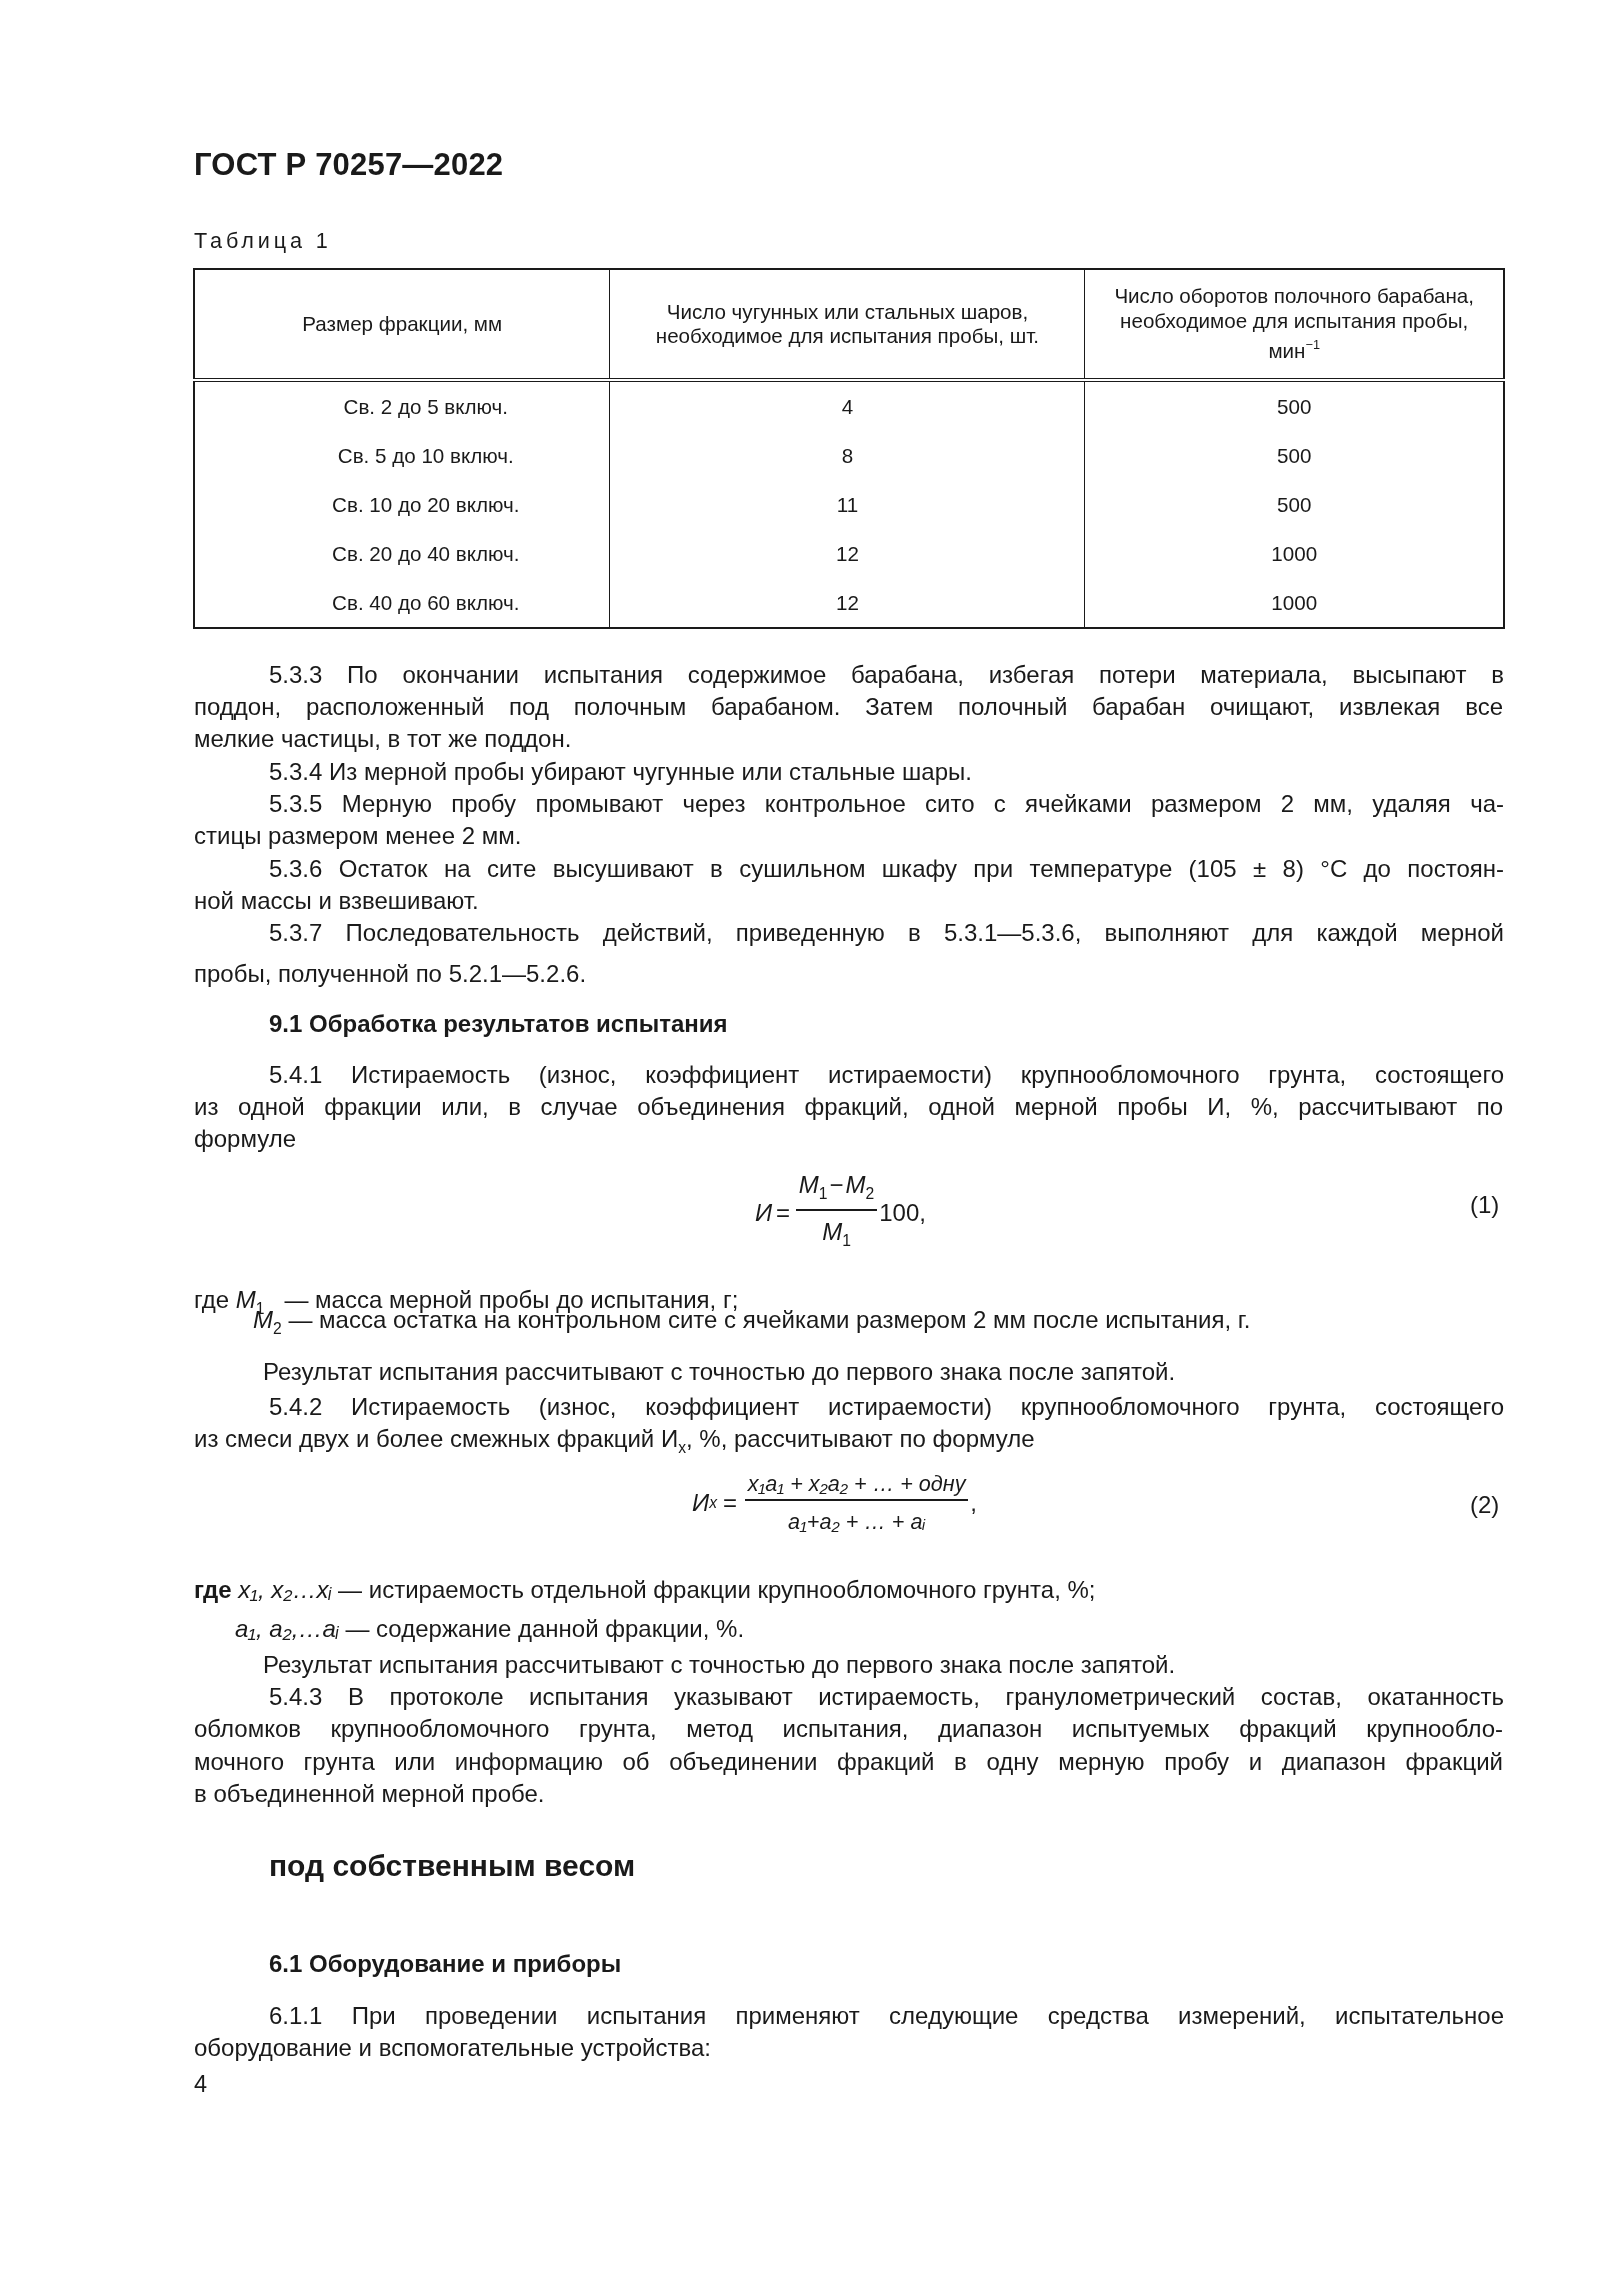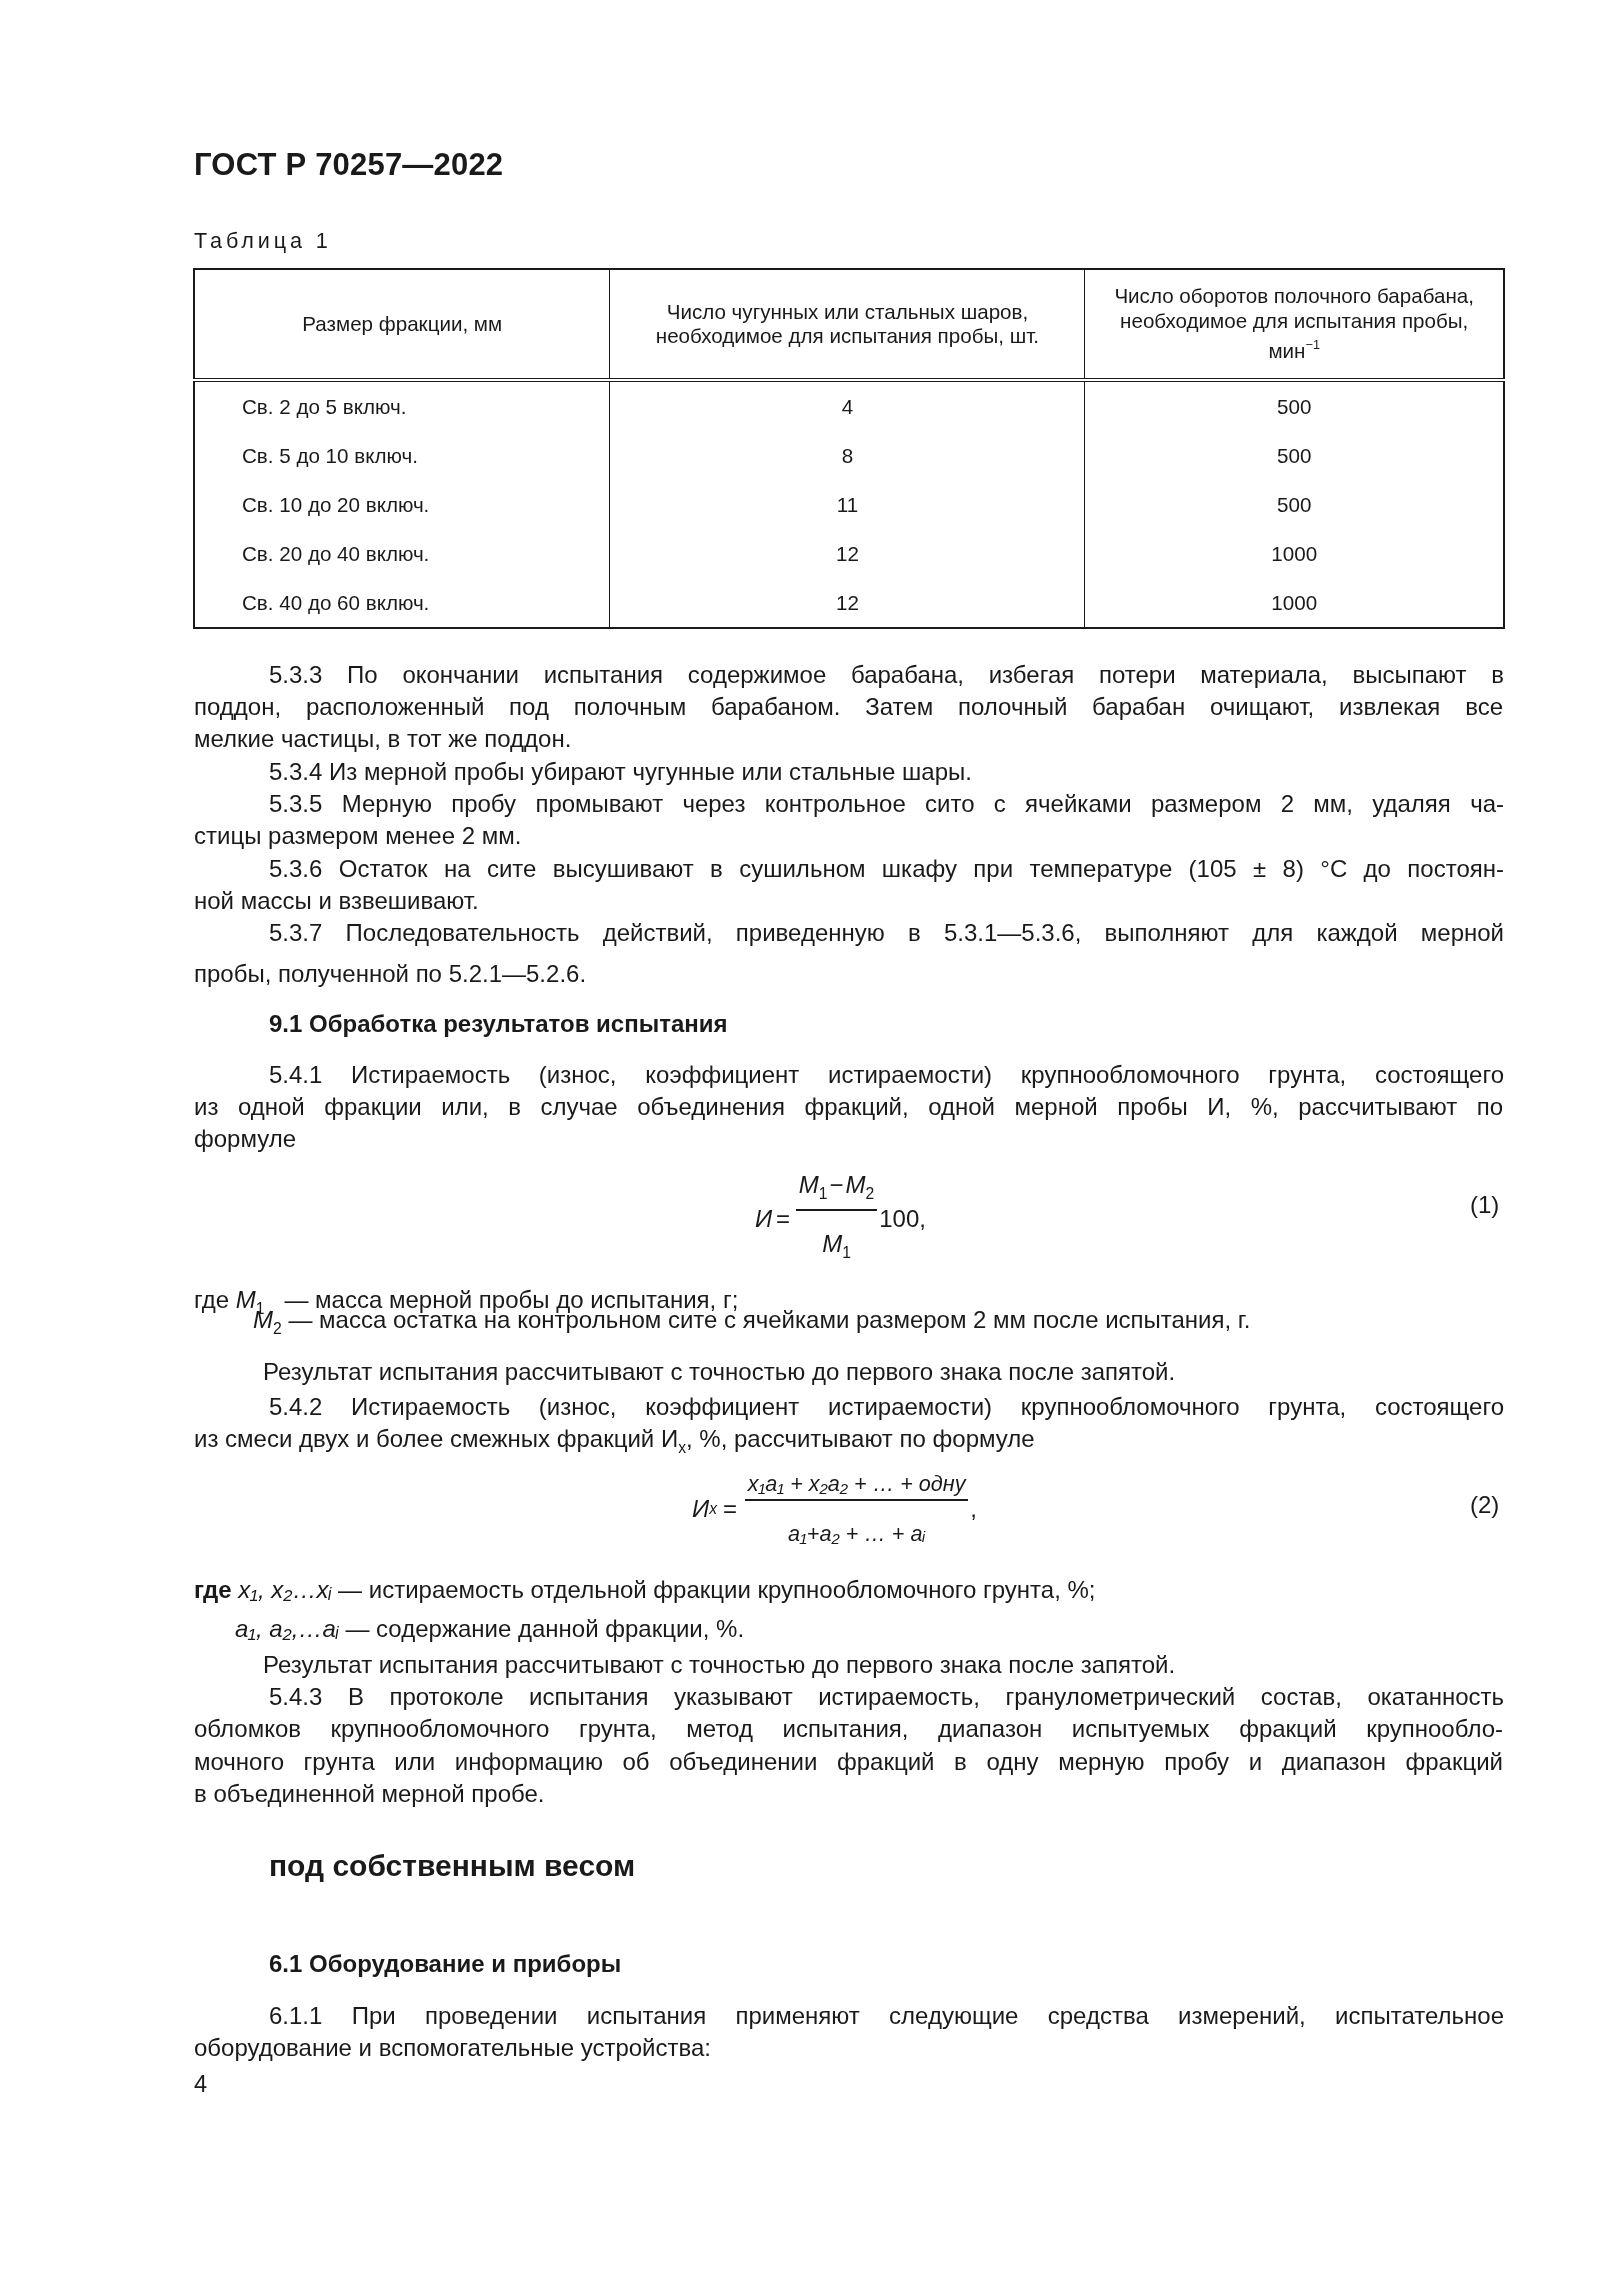--- a/index.html
+++ b/index.html
@@ -8,34 +8,34 @@
   .abs { position: absolute; }
   .doc-code { left: 194px; top: 147px; font-size: 31px; font-weight: bold; letter-spacing: 0.2px; }
   .table-title { left: 194px; top: 228px; font-size: 21.6px; letter-spacing: 3.9px; }
   table.t1 { position: absolute; left: 193px; top: 268px; width: 1312px; border-collapse: collapse;
              border: 2.9px solid #1a1a1a; font-size: 20.6px; }
   table.t1 th { font-weight: normal; text-align: center; vertical-align: middle; height: 108px;
                 border-right: 1.5px solid #1a1a1a; padding: 0 19.6px; line-height: 24.5px;
                 border-bottom: 4.9px double #1a1a1a; }
   table.t1 th:last-child, table.t1 td:last-child { border-right: none; }
   table.t1 td { height: 49px; border-right: 1.5px solid #1a1a1a; text-align: center; padding: 0; }
-  table.t1 td.c0 { text-align: left; padding-left: 47px; }
+  table.t1 td.c0 { text-align: center; padding-left: 47px; }
   table.t1 col.a { width: 417px; } table.t1 col.b { width: 476px; } table.t1 col.c { width: 420px; }
   sup { font-size: 12.7px; vertical-align: 8.8px; }
   .ln { position: absolute; left: 194px; width: 1309px; font-size: 24px; line-height: 32px; white-space: nowrap; }
   .ln.j { text-align: justify; text-align-last: justify; white-space: normal; }
   .ind { left: 269px; width: 1235px; }
   .h2 { position: absolute; left: 269px; font-size: 24px; font-weight: bold; }
   .h1 { position: absolute; left: 269px; font-size: 30px; font-weight: bold; line-height: 39px; }
   i { font-style: italic; }
   sub { font-size: 15.7px; vertical-align: -5.9px; }
   .formula { position: absolute; font-size: 24px; display: flex; align-items: center; }
   .frac { display: inline-flex; flex-direction: column; align-items: center; margin: 0 2px; }
   .frac .num { border-bottom: 2px solid #1a1a1a; padding: 0 2.9px 2px; line-height: 27.4px; }
-  .frac .den { line-height: 29px; padding-top: 18px; text-align: right; }
+  .frac .den { line-height: 29px; padding-top: 6px; text-align: right; }
   .eqno { position: absolute; left: 1470px; font-size: 24px; }
   .pageno { position: absolute; left: 194px; top: 2071px; font-size: 23.5px; }
 </style>
 </head>
 <body>
 
 <div class="abs doc-code">ГОСТ Р 70257—2022</div>
 <div class="abs table-title">Таблица 1</div>
 
 <table class="t1">

